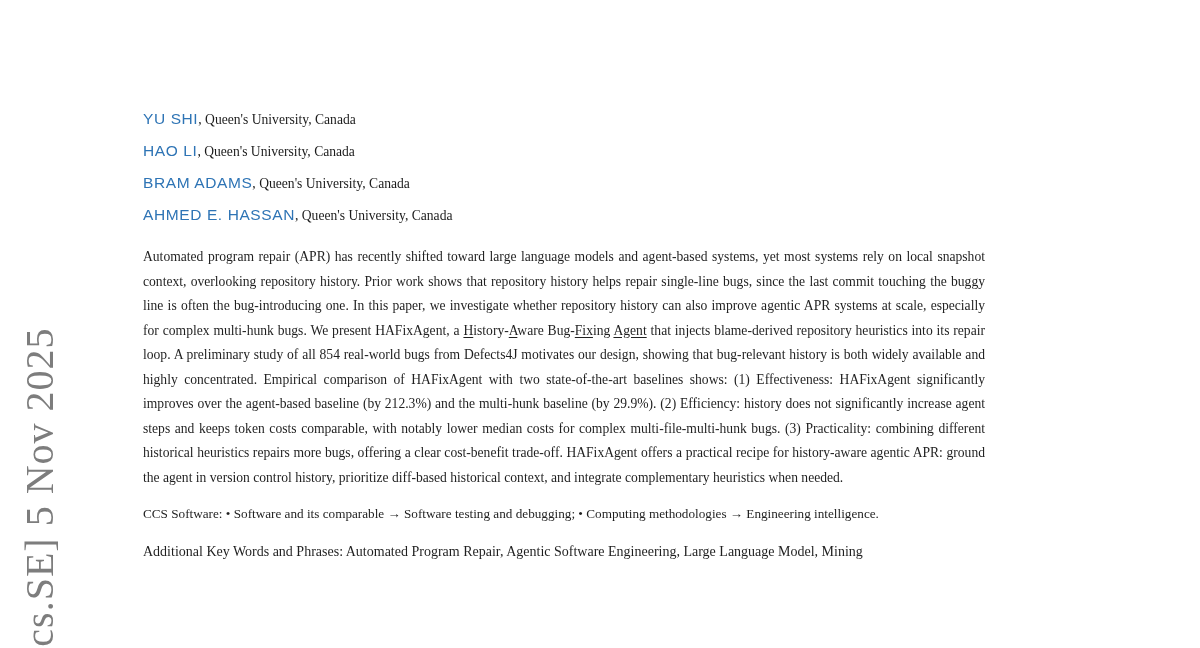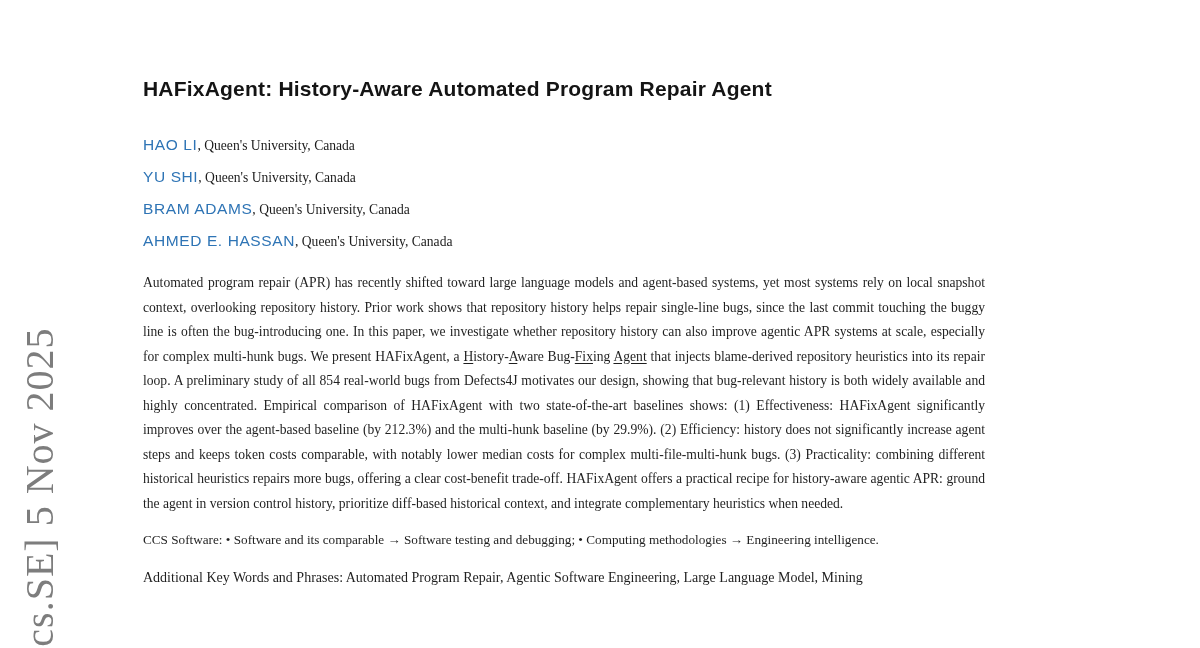--- a/index.html
+++ b/index.html
@@ -79,28 +79,27 @@
 </style>
 </head>
 <body>
 
 <div class="page">
 
   <div class="watermark">[cs.SE]  5 Nov 2025</div>
 
   <div class="content">
 
-    <h1 class="title">HAFixAgent: History-Aware Automated Program Repair Agent</h1>
 
     <div class="authors">
       <div class="author-row">
-        <span class="author-name">HAO LI</span><span class="author-affiliation">, Queen's University, Canada</span>
+        <span class="author-name">YU SHI</span><span class="author-affiliation">, Queen's University, Canada</span>
       </div>
       <div class="author-row">
-        <span class="author-name">YU SHI</span><span class="author-affiliation">, Queen's University, Canada</span>
+        <span class="author-name">HAO LI</span><span class="author-affiliation">, Queen's University, Canada</span>
       </div>
       <div class="author-row">
         <span class="author-name">BRAM ADAMS</span><span class="author-affiliation">, Queen's University, Canada</span>
       </div>
       <div class="author-row">
         <span class="author-name">AHMED E. HASSAN</span><span class="author-affiliation">, Queen's University, Canada</span>
       </div>
     </div>
 
     <p class="abstract"><span>Automated program repair (APR) has recently shifted toward large language models and agent-based systems, yet most systems rely on local snapshot context, overlooking repository history. Prior work shows that repository history helps repair single-line bugs, since the last commit touching the buggy line is often the bug-introducing one. In this paper, we investigate whether repository history can also improve agentic APR systems at scale, especially for complex multi-hunk bugs. We present </span><span class="b">HAFixAgent</span><span>, a </span><span class="u">H</span><span>istory-</span><span class="u">A</span><span>ware Bug-</span><span class="u">Fix</span><span>ing </span><span class="u">Agent</span><span> that injects blame-derived repository heuristics into its repair loop. A preliminary study of all 854 real-world bugs from Defects4J motivates our design, showing that bug-relevant history is both widely available and highly concentrated. Empirical comparison of HAFixAgent with two state-of-the-art baselines shows: (1) Effectiveness: HAFixAgent significantly improves over the agent-based baseline (by 212.3%) and the multi-hunk baseline (by 29.9%). (2) Efficiency: history does not significantly increase agent steps and keeps token costs comparable, with notably lower median costs for complex multi-file-multi-hunk bugs. (3) Practicality: combining different historical heuristics repairs more bugs, offering a clear cost-benefit trade-off. HAFixAgent offers a practical recipe for history-aware agentic APR: ground the agent in version control history, prioritize diff-based historical context, and integrate complementary heuristics when needed.</span></p>

